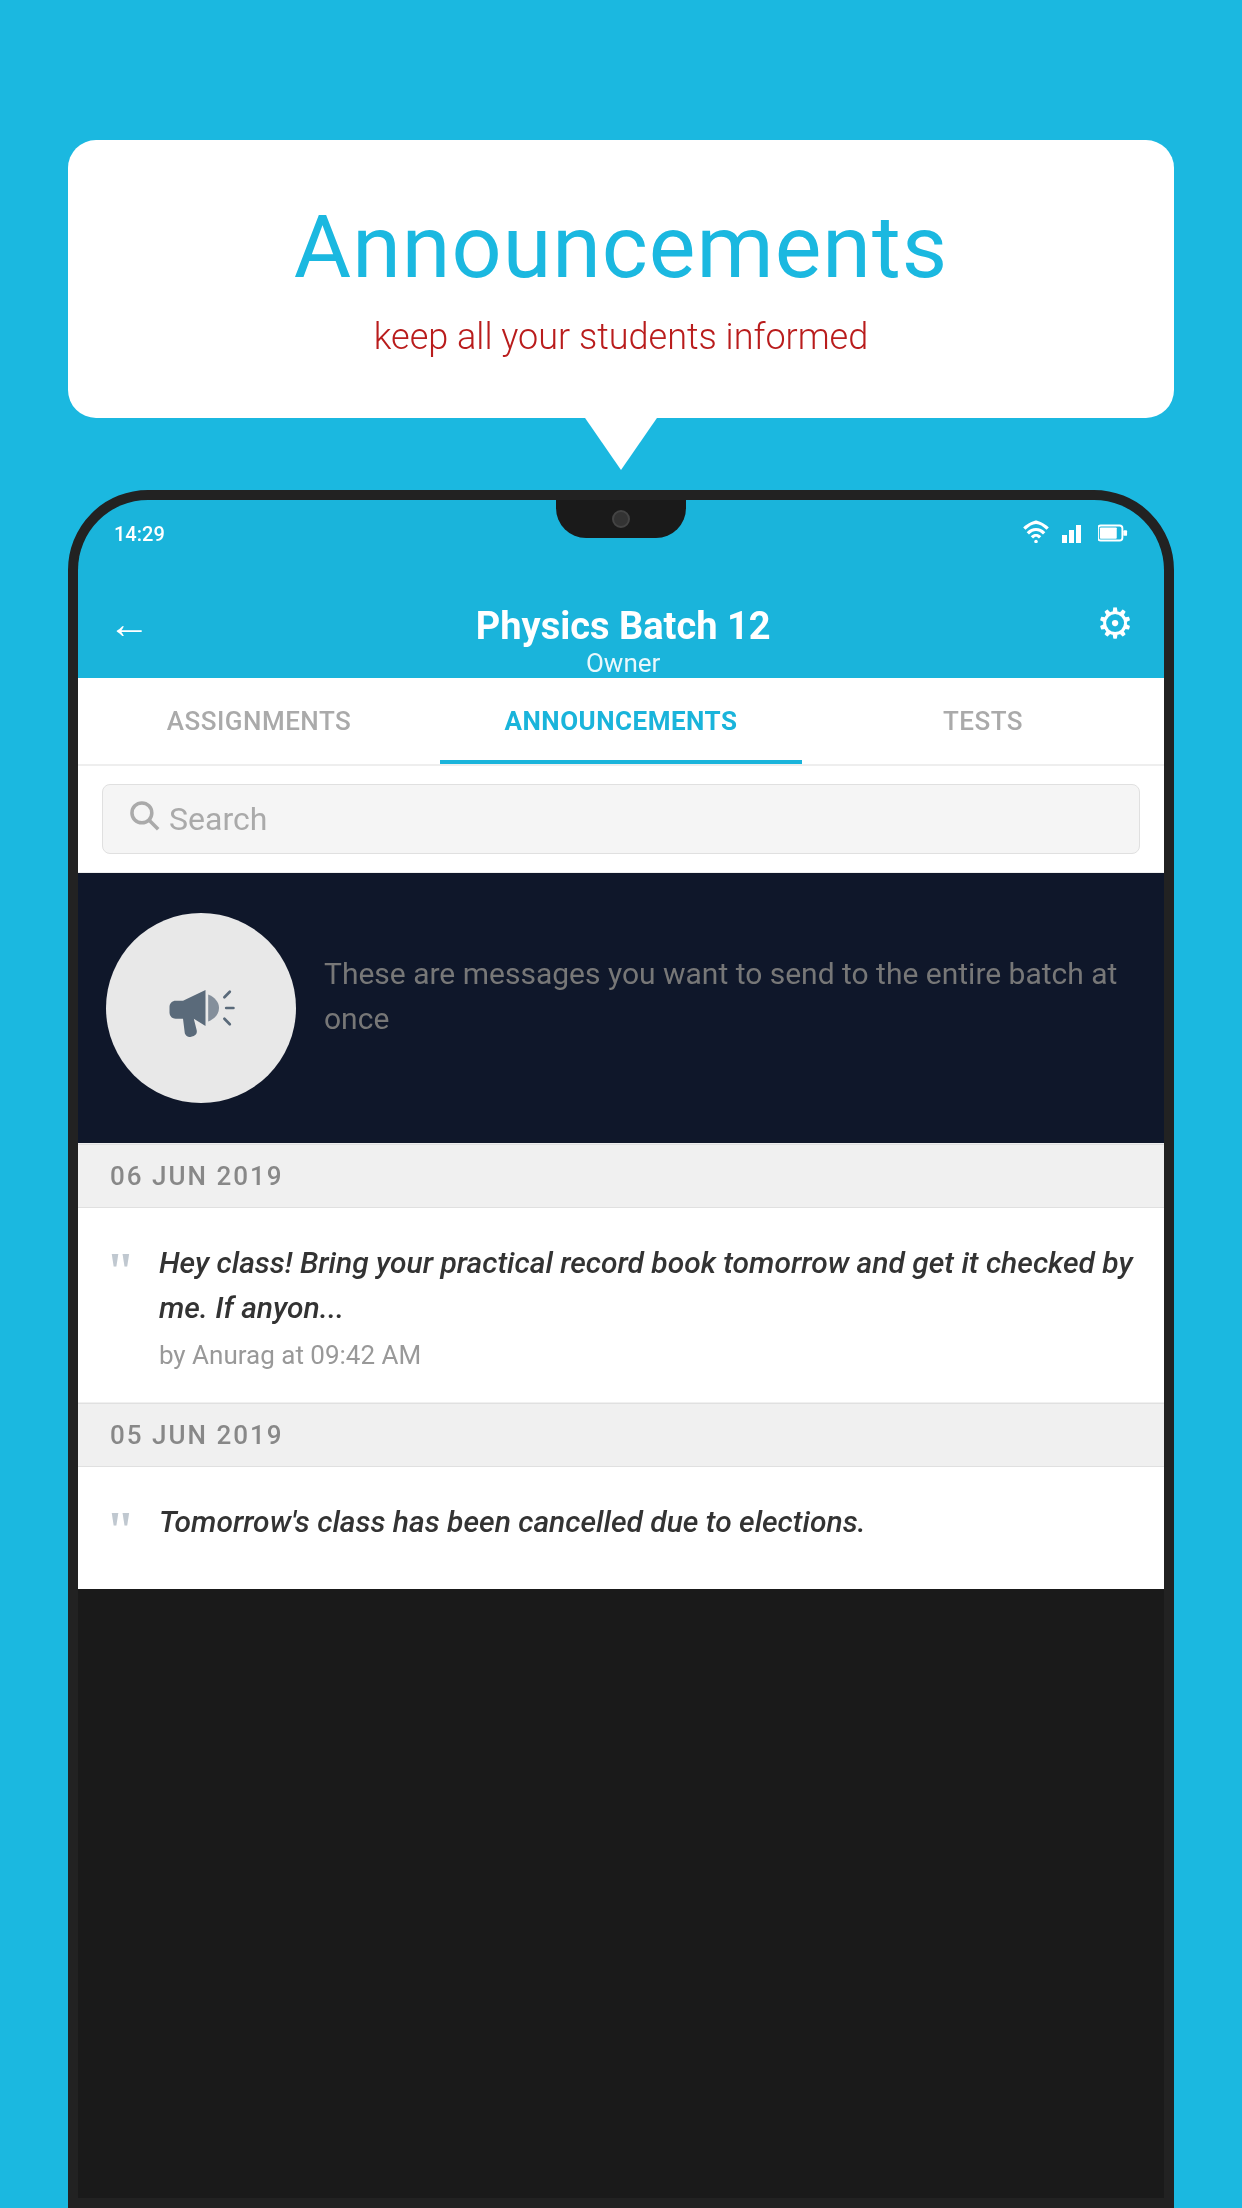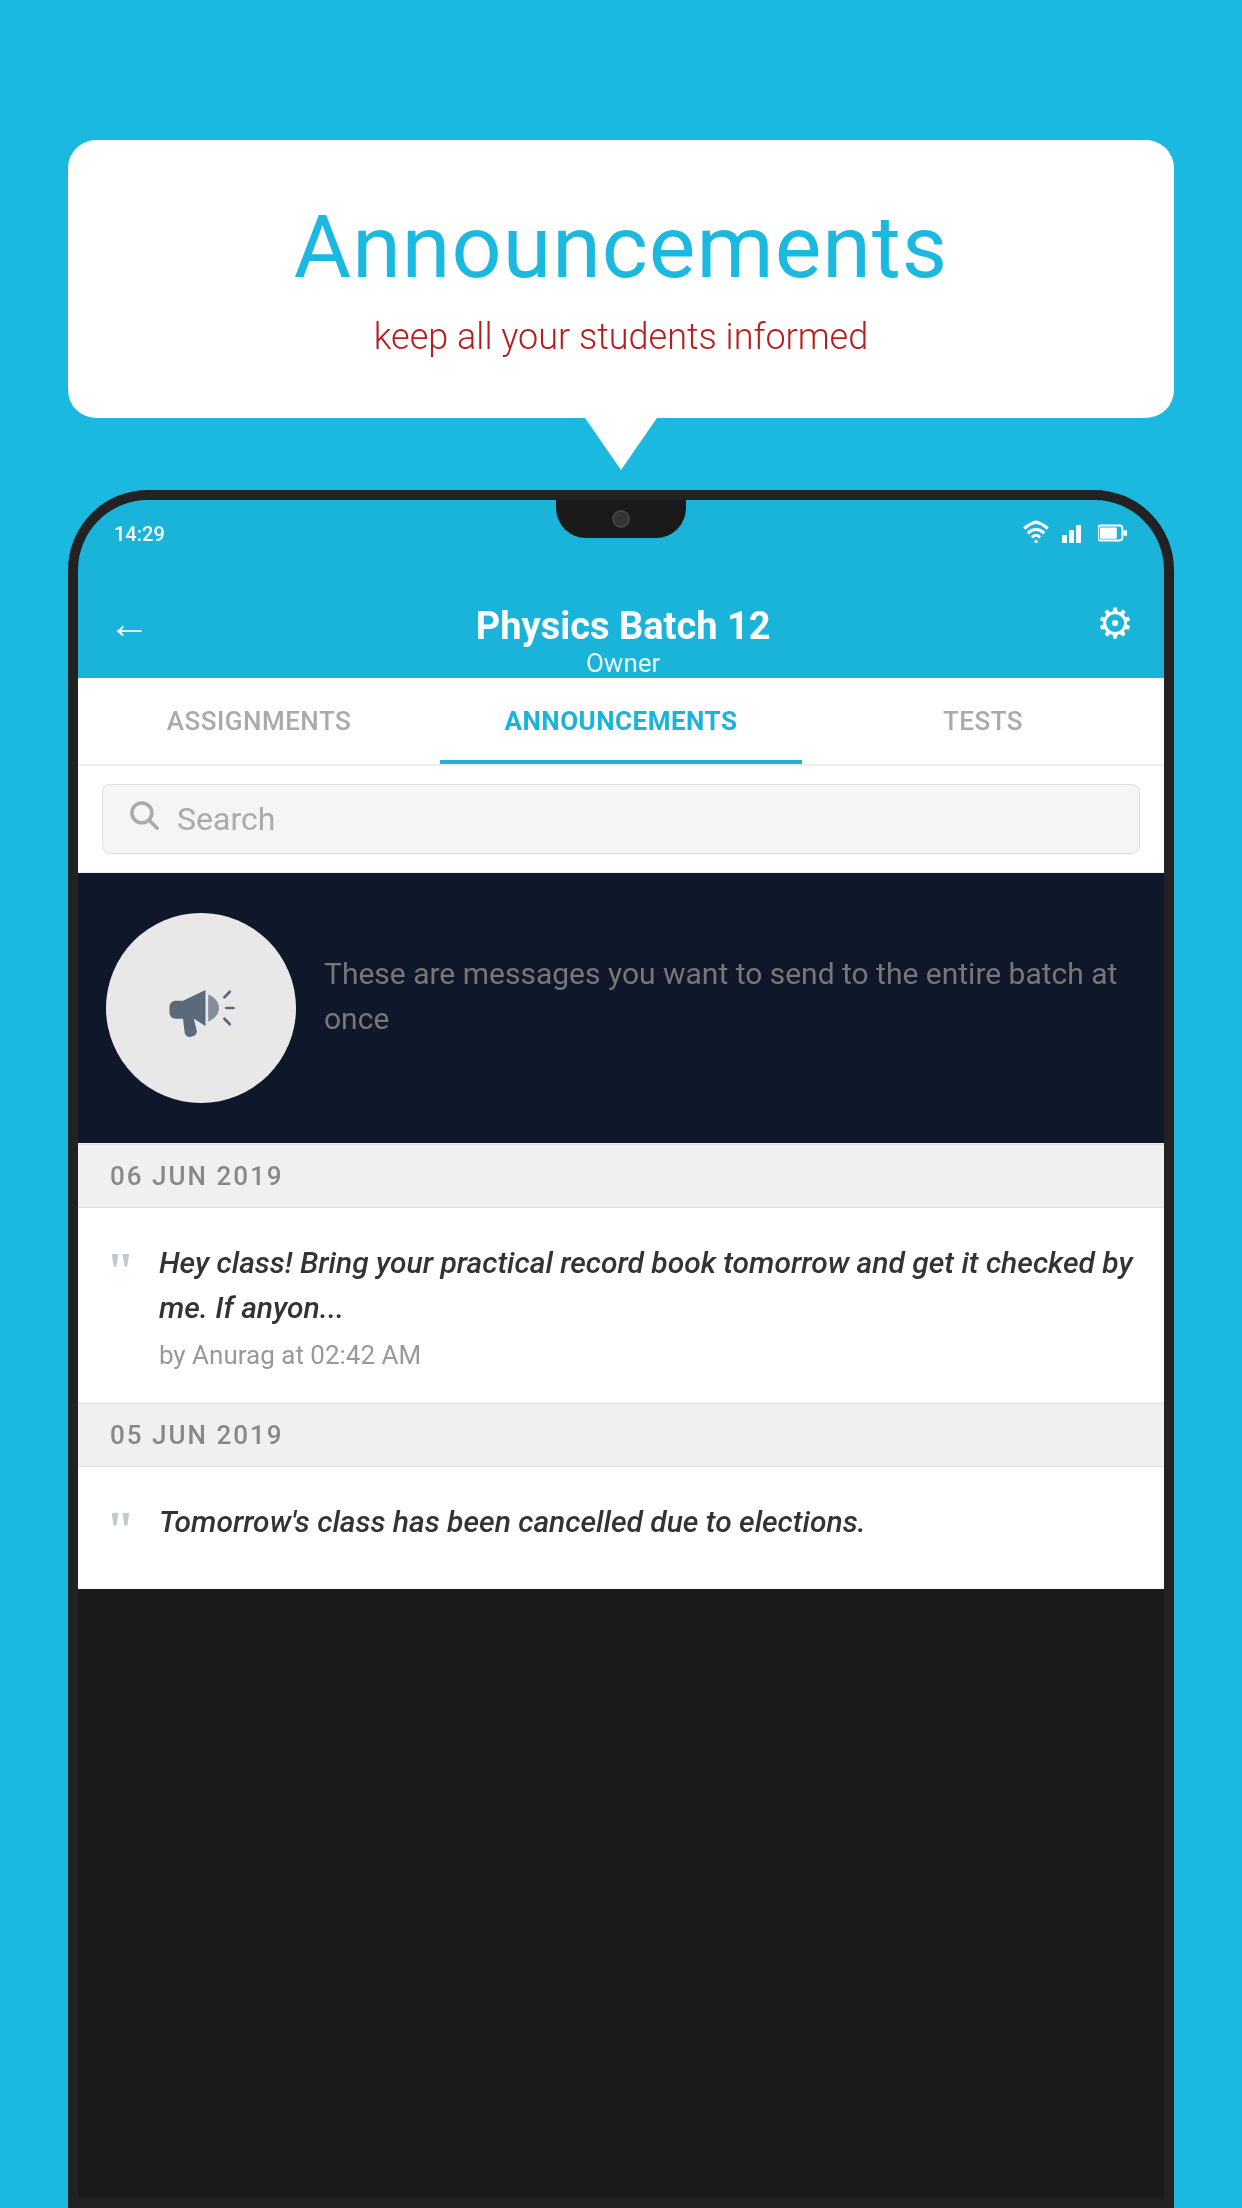--- a/index.html
+++ b/index.html
@@ -213,21 +213,21 @@
     }
 
     .search-bar {
       background: #f5f5f5;
       border: 1px solid #e0e0e0;
       border-radius: 8px;
       height: 70px;
       display: flex;
       align-items: center;
       padding: 0 24px;
-      gap: 16px;
+      gap: 8px;
     }
 
     .search-icon-svg {
       color: #999;
       font-size: 34px;
     }
 
     .search-placeholder {
       color: #aaa;
       font-size: 32px;
@@ -431,21 +431,21 @@
         <div class="promo-text">These are messages you want to send to the entire batch at once</div>
       </div>
     </div>
 
     <div class="date-separator">06  JUN  2019</div>
 
     <div class="announcement-item">
       <div class="quote-icon">"</div>
       <div class="announcement-content">
         <div class="announcement-text">Hey class! Bring your practical record book tomorrow and get it checked by me. If anyon...</div>
-        <div class="announcement-meta">by Anurag at 02:42 AM</div>
+        <div class="announcement-meta">by Anurag at 09:42 AM</div>
       </div>
     </div>
 
     <div class="date-separator">05  JUN  2019</div>
 
     <div class="announcement-item-2">
       <div class="quote-icon">"</div>
       <div class="announcement-content">
         <div class="announcement-text">Tomorrow's class has been cancelled due to elections.</div>
       </div>

